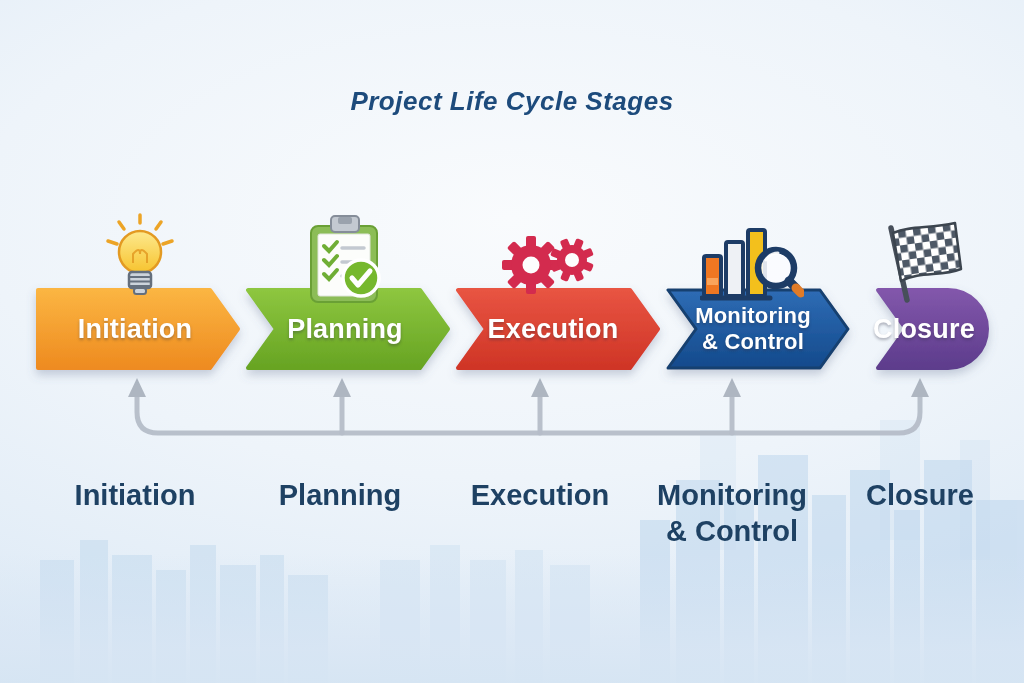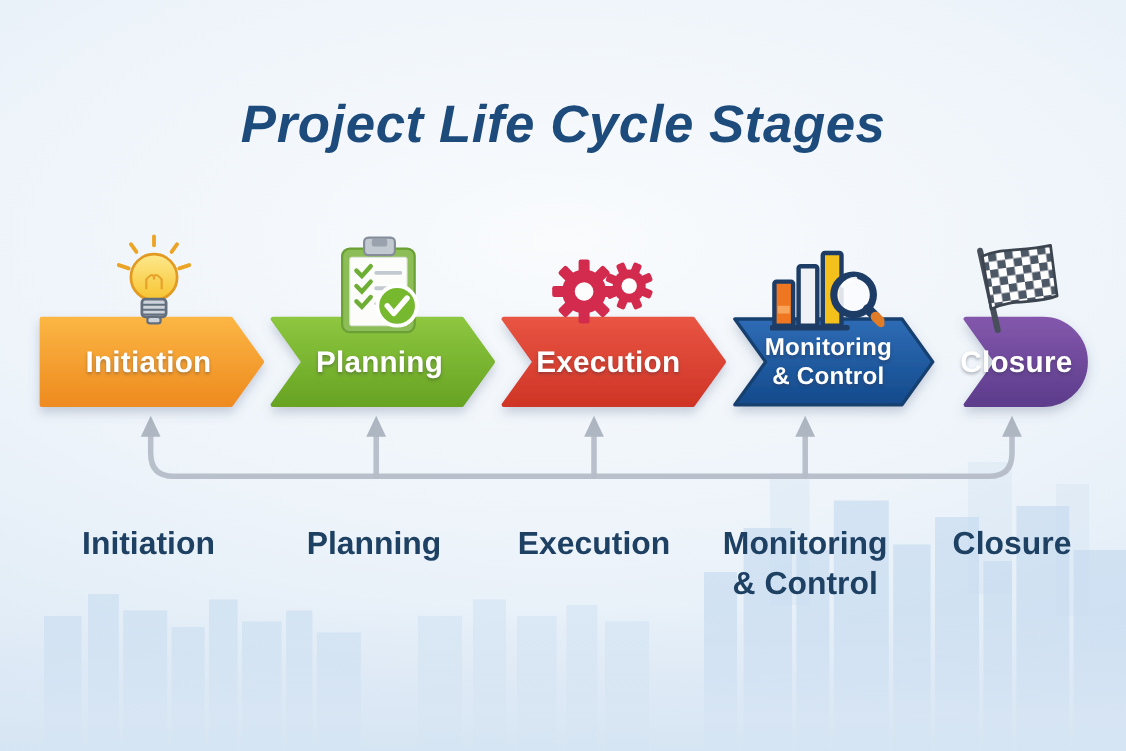--- a/index.html
+++ b/index.html
@@ -6,21 +6,21 @@
   .canvas{
     position:relative;width:1024px;height:683px;overflow:hidden;
     font-family:"Liberation Sans",sans-serif;
     background:radial-gradient(130% 95% at 50% 32%, #f9fbfd 0%, #eef4fa 40%, #d2e3f3 100%);
   }
   svg{display:block;}
   .layer{position:absolute;left:0;top:0;}
   .icon{position:absolute;}
   .title{
     position:absolute;top:86px;left:0;width:1024px;text-align:center;
-    font-size:48px;font-weight:bold;font-style:italic;color:#1d4b7c;letter-spacing:.5px;
+    font-size:26px;font-weight:bold;font-style:italic;color:#1d4b7c;letter-spacing:.5px;
   }
   .stage-label{
     position:absolute;top:290px;height:78px;display:flex;align-items:center;justify-content:center;
     color:#ffffff;font-weight:bold;font-size:27px;letter-spacing:.2px;
     text-shadow:0 2px 3px rgba(40,40,60,.35);
   }
   .stage-label.two-line{flex-direction:column;font-size:22px;line-height:1.2;}
   .bottom-label{
     position:absolute;top:477px;width:200px;text-align:center;
     color:#1e4163;font-weight:bold;font-size:29px;line-height:1.25;

